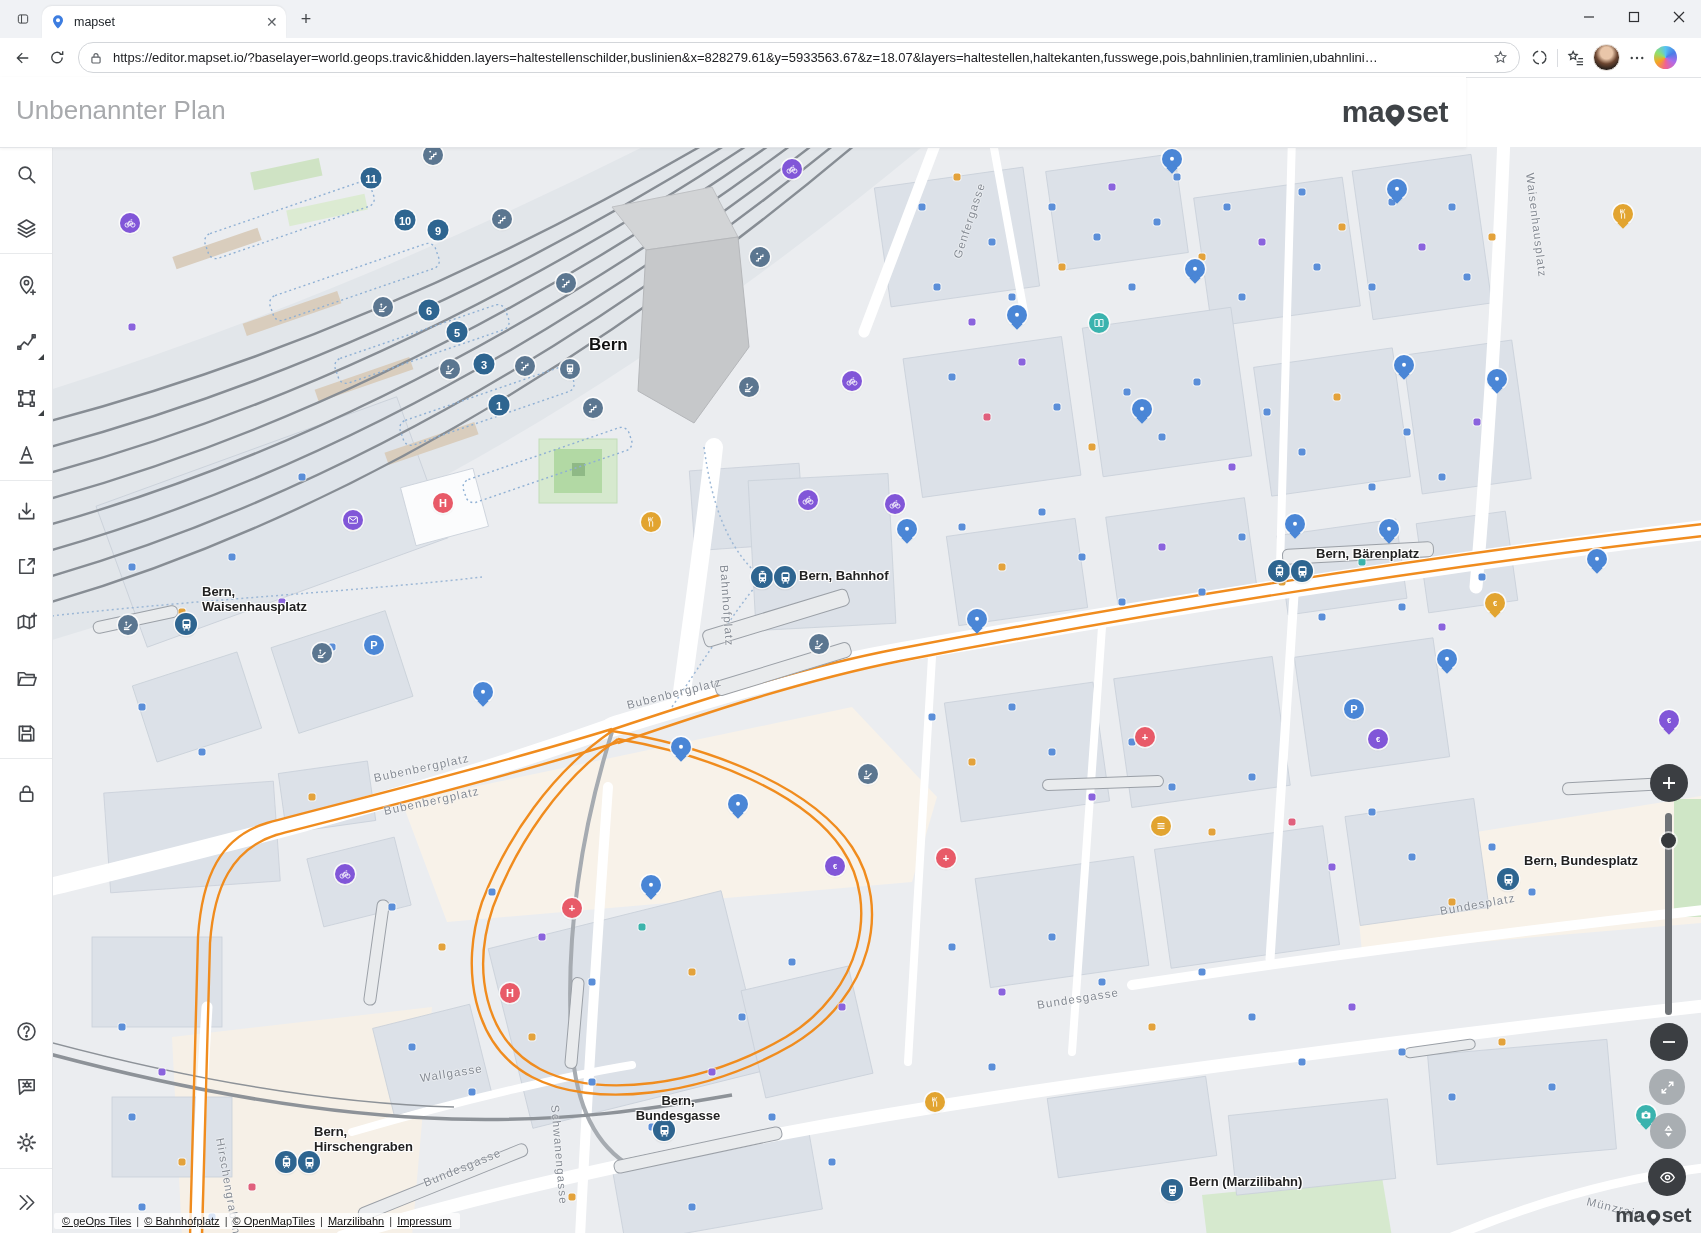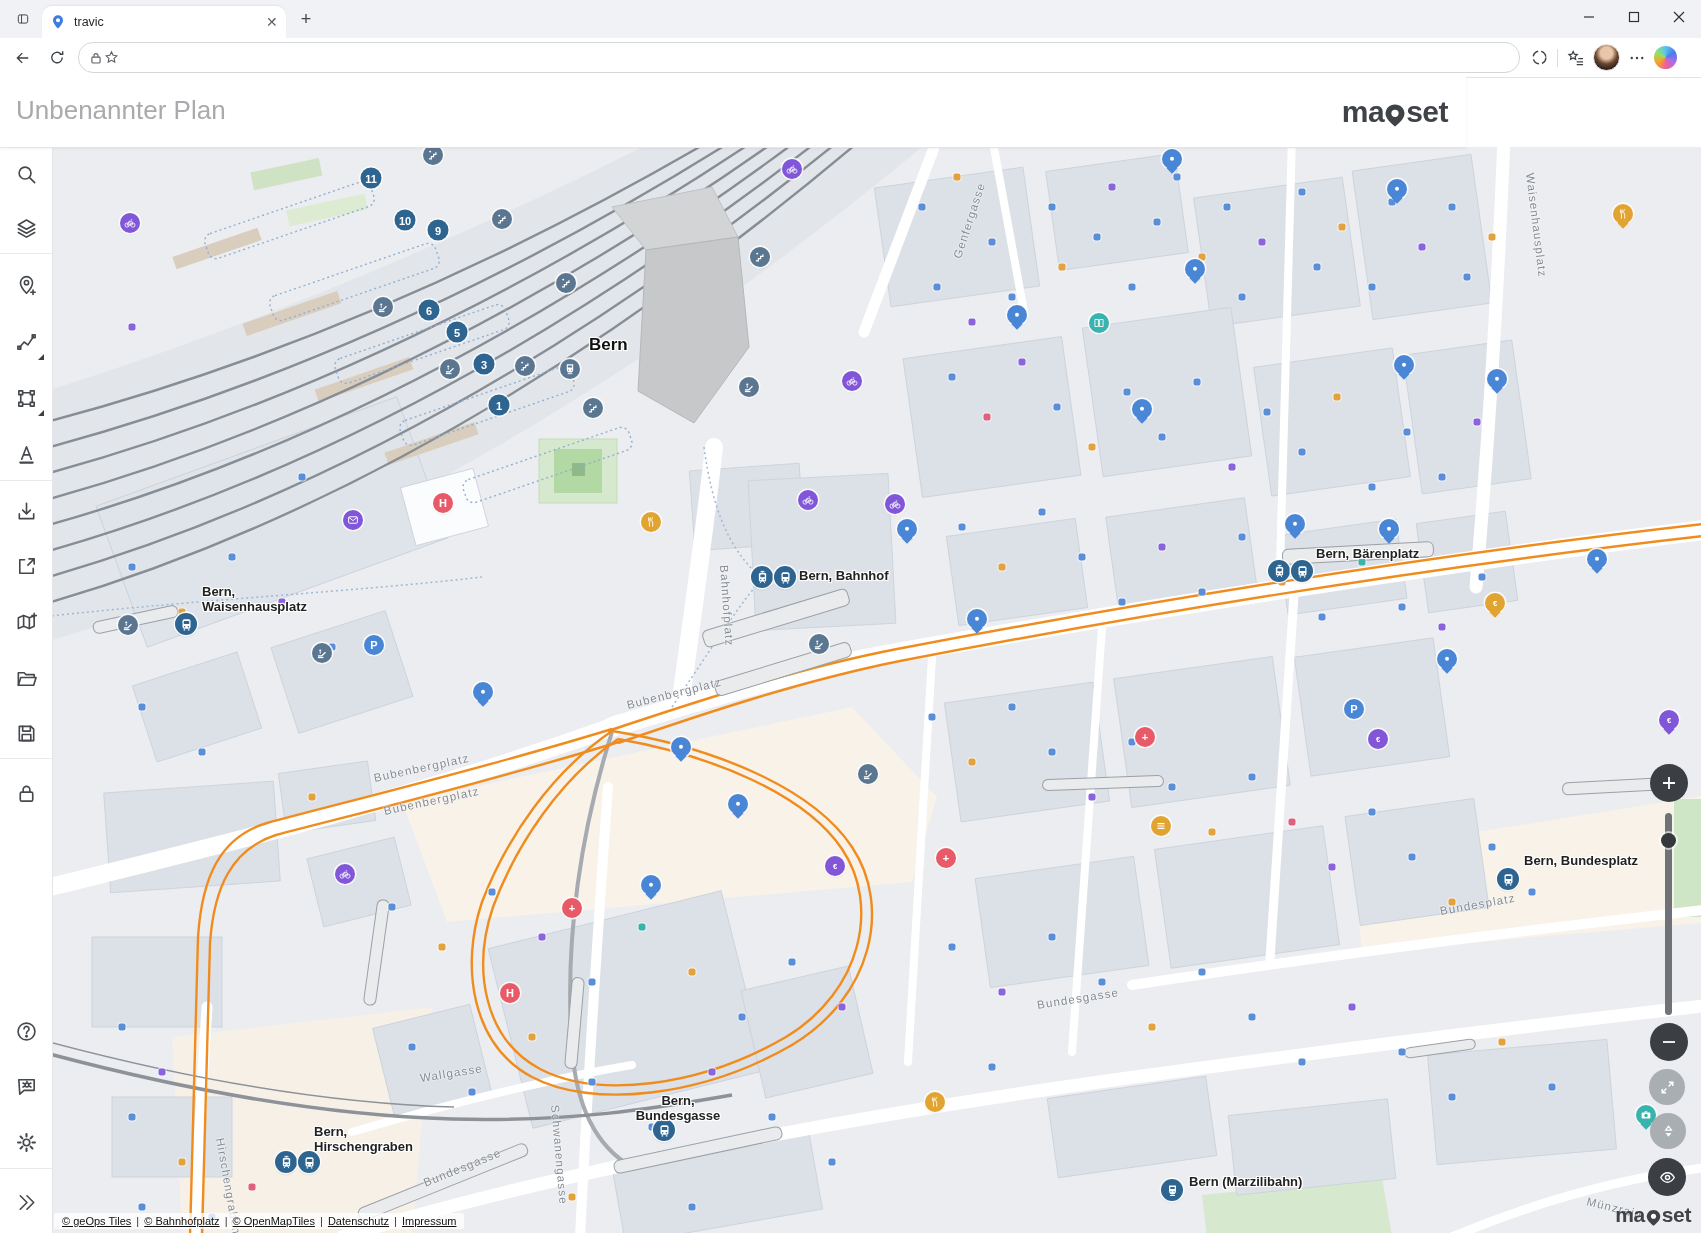--- a/index.html
+++ b/index.html
@@ -63,21 +63,21 @@
     <svg width="20" height="20" viewBox="0 0 24 24" fill="none" stroke="#44474a" stroke-width="1.7">
         <rect x="4" y="5" width="16" height="14" rx="3"></rect>
         <path d="M9.5 5v14"></path>
       </svg>
   </button>
   <div class="tab">
     <svg width="16" height="16" viewBox="0 0 24 24">
         <path d="M12 2a7.5 7.5 0 0 1 7.5 7.5C19.5 15 12 22 12 22S4.5 15 4.5 9.5A7.5 7.5 0 0 1 12 2z" fill="#3d7de0"></path>
         <circle cx="12" cy="9.5" r="3" fill="#fff"></circle>
       </svg>
-    <span class="title">travic</span>
+    <span class="title">mapset</span>
     <button class="tab-close">✕</button>
   </div>
   <button class="newtab">+</button>
   <div class="winbtns">
     <button class="winbtn">
         <svg width="12" height="12" viewBox="0 0 12 12">
           <path d="M1 6h10" stroke="#303134" stroke-width="1.2"></path>
         </svg>
       </button>
     <button class="winbtn">
@@ -104,20 +104,21 @@
           <path d="M19 12a7 7 0 1 1-2.05-4.95"></path>
           <path d="M19.6 3.6v4.1h-4.1"></path>
         </svg>
       </button>
   </div>
   <div class="urlbar">
     <svg width="14" height="14" viewBox="0 0 24 24" fill="none" stroke="#5f6368" stroke-width="2">
         <rect x="5" y="10.5" width="14" height="10" rx="1.5"></rect>
         <path d="M8.5 10.5V8a3.5 3.5 0 0 1 7 0v2.5"></path>
       </svg>
+    <input class="url" value="https://editor.mapset.io/?baselayer=world.geops.travic&amp;hidden.layers=haltestellenschilder,buslinien&amp;x=828279.61&amp;y=5933563.67&amp;z=18.07&amp;layers=haltestellen,haltekanten,fusswege,pois,bahnlinien,tramlinien,ubahnlini…" style="">
     <svg width="17" height="17" viewBox="0 0 24 24" fill="none" stroke="#5f6368" stroke-width="1.6">
         <path d="M12 4l2.3 4.9 5.2.7-3.8 3.7.9 5.2-4.6-2.5-4.6 2.5.9-5.2L4.5 9.6l5.2-.7z"></path>
       </svg>
   </div>
   <div class="tb-icons">
     <svg width="19" height="19" viewBox="0 0 24 24" fill="none" stroke="#3c4043" stroke-width="1.8">
         <circle cx="12" cy="12" r="8" stroke-dasharray="9 4"></circle>
       </svg>
     <div class="vsep"></div>
     <svg width="19" height="19" viewBox="0 0 24 24" fill="none" stroke="#3c4043" stroke-width="1.6">
@@ -1097,21 +1098,21 @@
         <path d="M12 19.5l-4.2-5.5h8.4z" fill="#fff"></path>
       </svg>
     </button>
   <button class="ctl dark" style="left:1596px;top:1011px;">
       <svg width="19" height="19" viewBox="0 0 24 24" fill="none" stroke="#fff" stroke-width="1.8">
         <path d="M3.5 12c2.5-4.2 5.3-6 8.5-6s6 1.8 8.5 6c-2.5 4.2-5.3 6-8.5 6s-6-1.8-8.5-6z"></path>
         <circle cx="12" cy="12" r="2.6"></circle>
       </svg>
     </button>
 
-  <div class="attribution" id="attribution"><a>© geOps Tiles</a><span class="sep"> | </span><a>© Bahnhofplatz</a><span class="sep"> | </span><a>© OpenMapTiles</a><span class="sep"> | </span><a>Datenschutz</a><span class="sep"> | </span><a>Impressum</a></div>
+  <div class="attribution" id="attribution"><a>© geOps Tiles</a><span class="sep"> | </span><a>© Bahnhofplatz</a><span class="sep"> | </span><a>© OpenMapTiles</a><span class="sep"> | </span><a>Marzilibahn</a><span class="sep"> | </span><a>Impressum</a></div>
   <div class="watermark">
     <span>ma</span>
     <svg width="17" height="19" viewBox="0 0 24 24">
         <path d="M12 1.5c5.5 0 9.5 4.1 9.5 9.3 0 6-9.5 12.7-9.5 12.7S2.5 16.8 2.5 10.8C2.5 5.6 6.5 1.5 12 1.5z" fill="#3f4347"></path>
         <circle cx="12" cy="10.3" r="3.6" fill="#fff"></circle>
       </svg>
     <span>set</span>
   </div>
 </div>
 

